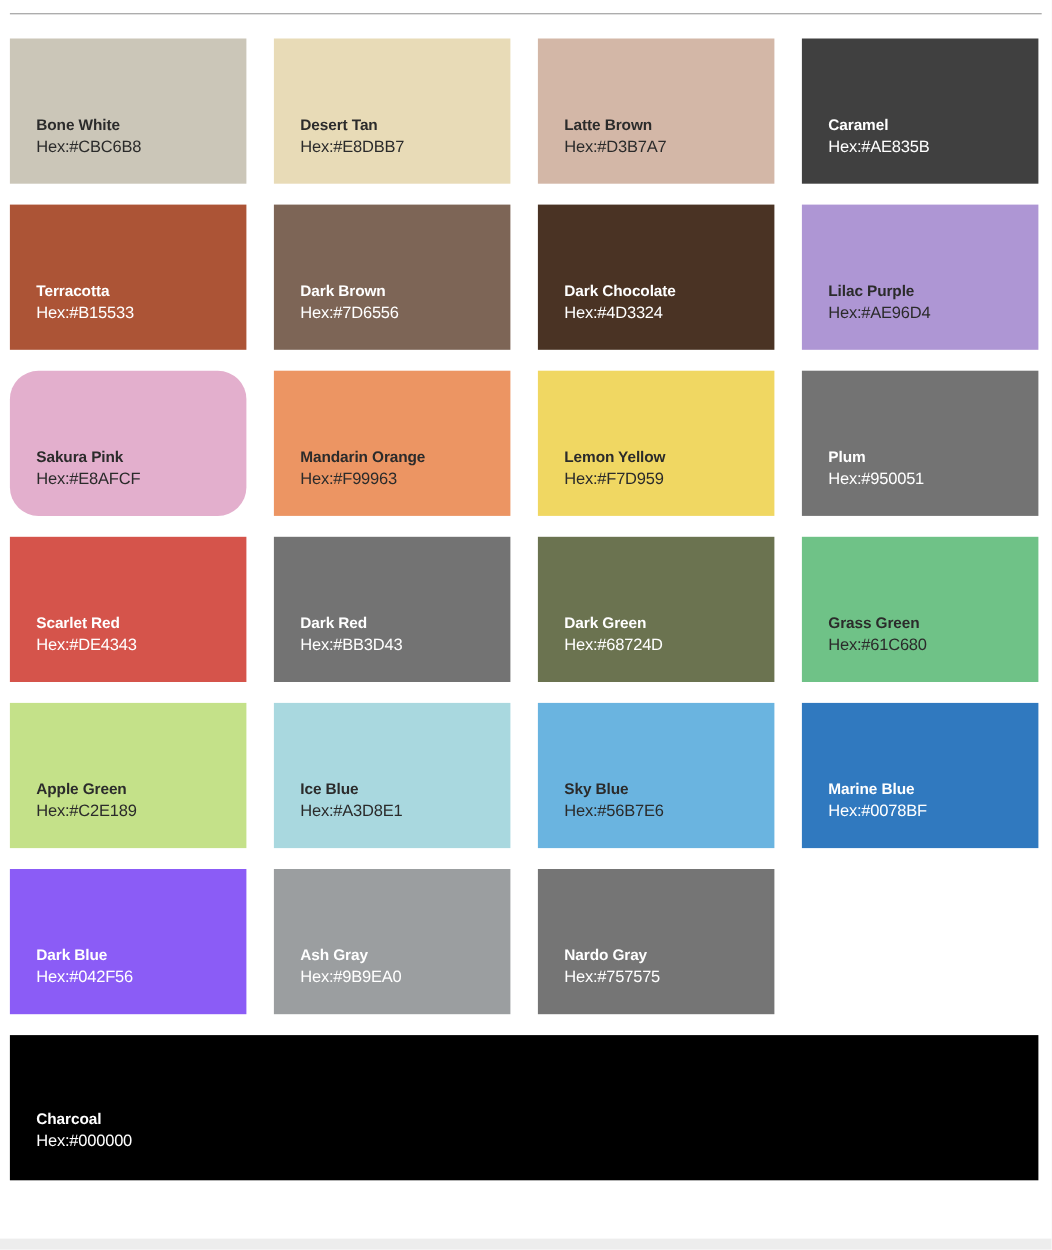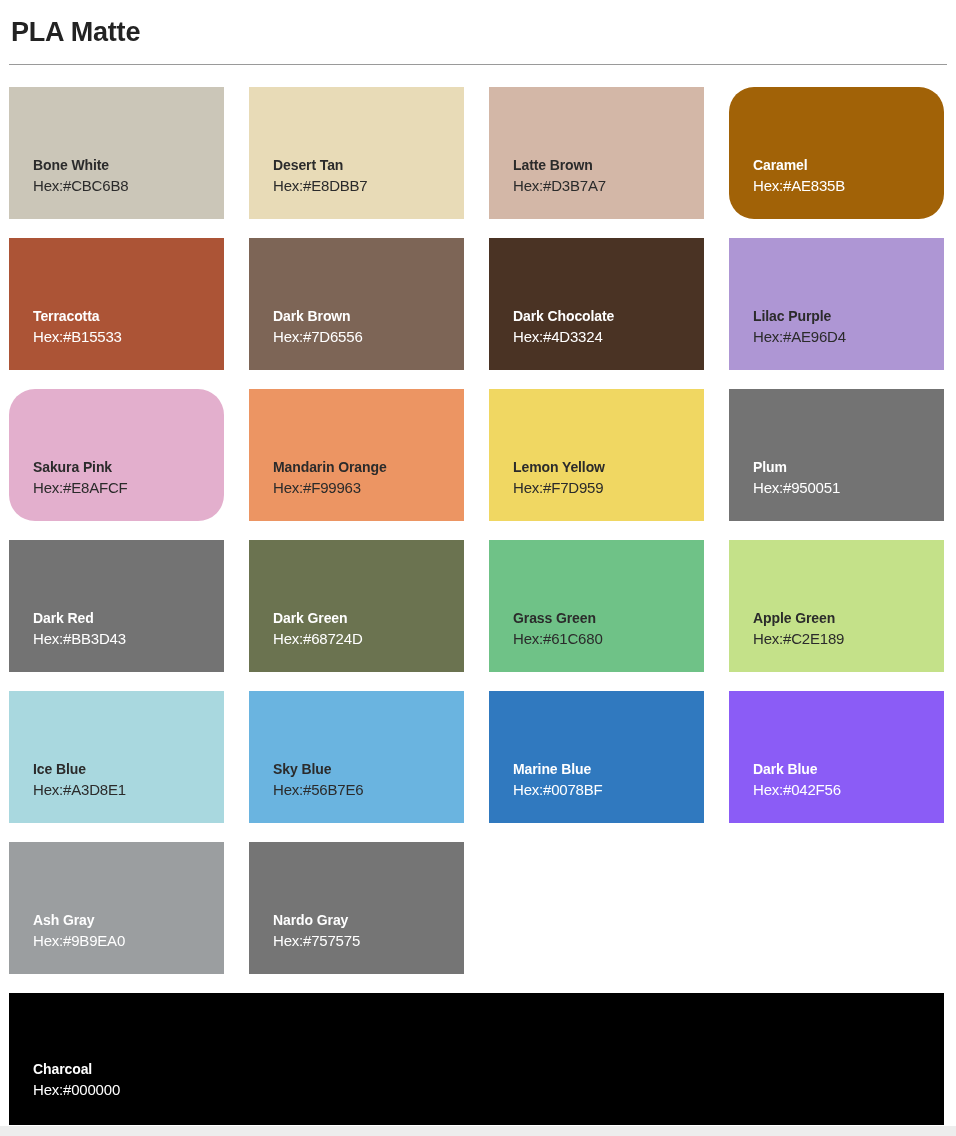--- a/index.html
+++ b/index.html
@@ -82,21 +82,20 @@
   .text-dark .swatch-hex { color: #2b2b2b; }
   .text-light .swatch-name,
   .text-light .swatch-hex { color: #ffffff; }
 </style>
 </head>
 <body>
 
 <div class="page">
 
   <div class="header">
-    <h1 class="page-title">PLA Matte</h1>
     <div class="divider"></div>
   </div>
 
   <div class="grid" id="swatch-grid">
       <div class="swatch text-dark" style="background: rgb(203, 198, 184);">
         <div class="swatch-text">
           <div class="swatch-name">Bone White</div>
           <div class="swatch-hex">Hex:#CBC6B8</div>
         </div>
       </div>
@@ -105,21 +104,21 @@
           <div class="swatch-name">Desert Tan</div>
           <div class="swatch-hex">Hex:#E8DBB7</div>
         </div>
       </div>
       <div class="swatch text-dark" style="background: rgb(211, 183, 167);">
         <div class="swatch-text">
           <div class="swatch-name">Latte Brown</div>
           <div class="swatch-hex">Hex:#D3B7A7</div>
         </div>
       </div>
-      <div class="swatch text-light" style="background: #a16207; border-radius: 25px;">
+      <div class="swatch text-light" style="background: #404040;">
         <div class="swatch-text">
           <div class="swatch-name">Caramel</div>
           <div class="swatch-hex">Hex:#AE835B</div>
         </div>
       </div>
       <div class="swatch text-light" style="background: rgb(172, 84, 54);">
         <div class="swatch-text">
           <div class="swatch-name">Terracotta</div>
           <div class="swatch-hex">Hex:#B15533</div>
         </div>
@@ -159,20 +158,26 @@
           <div class="swatch-name">Lemon Yellow</div>
           <div class="swatch-hex">Hex:#F7D959</div>
         </div>
       </div>
       <div class="swatch text-light" style="background: #737373;">
         <div class="swatch-text">
           <div class="swatch-name">Plum</div>
           <div class="swatch-hex">Hex:#950051</div>
         </div>
       </div>
+      <div class="swatch text-light" style="background: rgb(213, 84, 75);">
+        <div class="swatch-text">
+          <div class="swatch-name">Scarlet Red</div>
+          <div class="swatch-hex">Hex:#DE4343</div>
+        </div>
+      </div>
       <div class="swatch text-light" style="background: #737373;">
         <div class="swatch-text">
           <div class="swatch-name">Dark Red</div>
           <div class="swatch-hex">Hex:#BB3D43</div>
         </div>
       </div>
       <div class="swatch text-light" style="background: rgb(107, 115, 80);">
         <div class="swatch-text">
           <div class="swatch-name">Dark Green</div>
           <div class="swatch-hex">Hex:#68724D</div>

